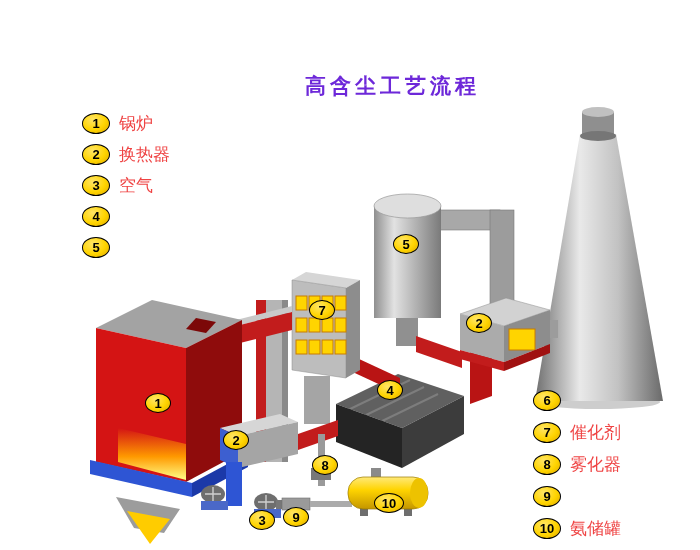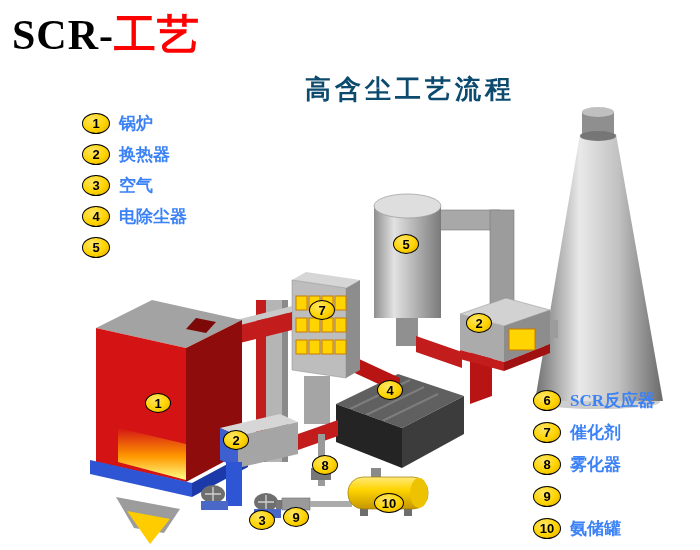--- a/index.html
+++ b/index.html
@@ -8,48 +8,45 @@
     font-family:"Liberation Serif",serif;overflow:hidden;
   }
   .slide{position:absolute;inset:0;background:#fff}
   .title{
     position:absolute;left:12px;top:12px;font-size:42px;font-weight:bold;
     letter-spacing:1px;line-height:1.1;white-space:nowrap;
   }
   .t-black{color:#000}
   .t-red{color:#ff0000}
   .subtitle{
-    position:absolute;left:305px;top:72px;font-size:26px;font-weight:bold;
-    color:#0c4a6e;letter-spacing:4px;white-space:nowrap;
+    position:absolute;left:305px;top:72px;font-size:21px;font-weight:bold;
+    color:#6d28d9;letter-spacing:4px;white-space:nowrap;
   }
   .diagram{position:absolute;left:0;top:0;width:700px;height:550px}
   .badge{
     position:absolute;width:26px;height:20px;border:1.5px solid #000;border-radius:50%;
     background:radial-gradient(ellipse at 38% 30%, #ffe566 0%, #ffd400 55%, #dda700 100%);
     display:flex;align-items:center;justify-content:center;
     font-family:"Liberation Sans",sans-serif;font-weight:bold;font-size:13px;color:#000;
     box-sizing:border-box;z-index:5;
   }
   .badge.wide{width:30px}
   .legend{position:absolute;display:flex;flex-direction:column;z-index:6}
   .legend .lrow{display:flex;align-items:center;height:23px;margin-bottom:8px}
   .legend-right .lrow{margin-bottom:9px}
   .legend .badge{position:static;flex:0 0 auto;width:28px;height:21px;margin-right:9px}
-  .llabel{font-size:17px;font-weight:bold;color:#3b82f6;white-space:nowrap}
+  .llabel{font-size:17px;font-weight:normal;color:#ef4444;white-space:nowrap}
   .legend-left{left:82px;top:112px}
   .legend-right{left:533px;top:389px}
 </style>
 </head>
 <body>
 
 <div class="slide">
 
-  <div class="title">
-    <span class="t-black">SCR-</span><span class="t-red">工艺</span>
-  </div>
 
   <div class="subtitle">高含尘工艺流程</div>
 
   <svg class="diagram" viewBox="0 0 700 550" xmlns="http://www.w3.org/2000/svg">
     <defs>
       <linearGradient id="flame" x1="0" y1="1" x2="0" y2="0">
         <stop offset="0" stop-color="#ffff88"></stop>
         <stop offset="0.45" stop-color="#ff9900"></stop>
         <stop offset="1" stop-color="#d41414"></stop>
       </linearGradient>
@@ -216,31 +213,29 @@
     <div class="lrow">
       <span class="badge">2</span>
       <span class="llabel">换热器</span>
     </div>
     <div class="lrow">
       <span class="badge">3</span>
       <span class="llabel">空气</span>
     </div>
     <div class="lrow">
       <span class="badge">4</span>
-      <span class="llabel">电除尘器</span>
     </div>
     <div class="lrow">
       <span class="badge">5</span>
     </div>
   </div>
 
   <div class="legend legend-right">
     <div class="lrow">
       <span class="badge">6</span>
-      <span class="llabel">SCR反应器</span>
     </div>
     <div class="lrow">
       <span class="badge">7</span>
       <span class="llabel">催化剂</span>
     </div>
     <div class="lrow">
       <span class="badge">8</span>
       <span class="llabel">雾化器</span>
     </div>
     <div class="lrow">

